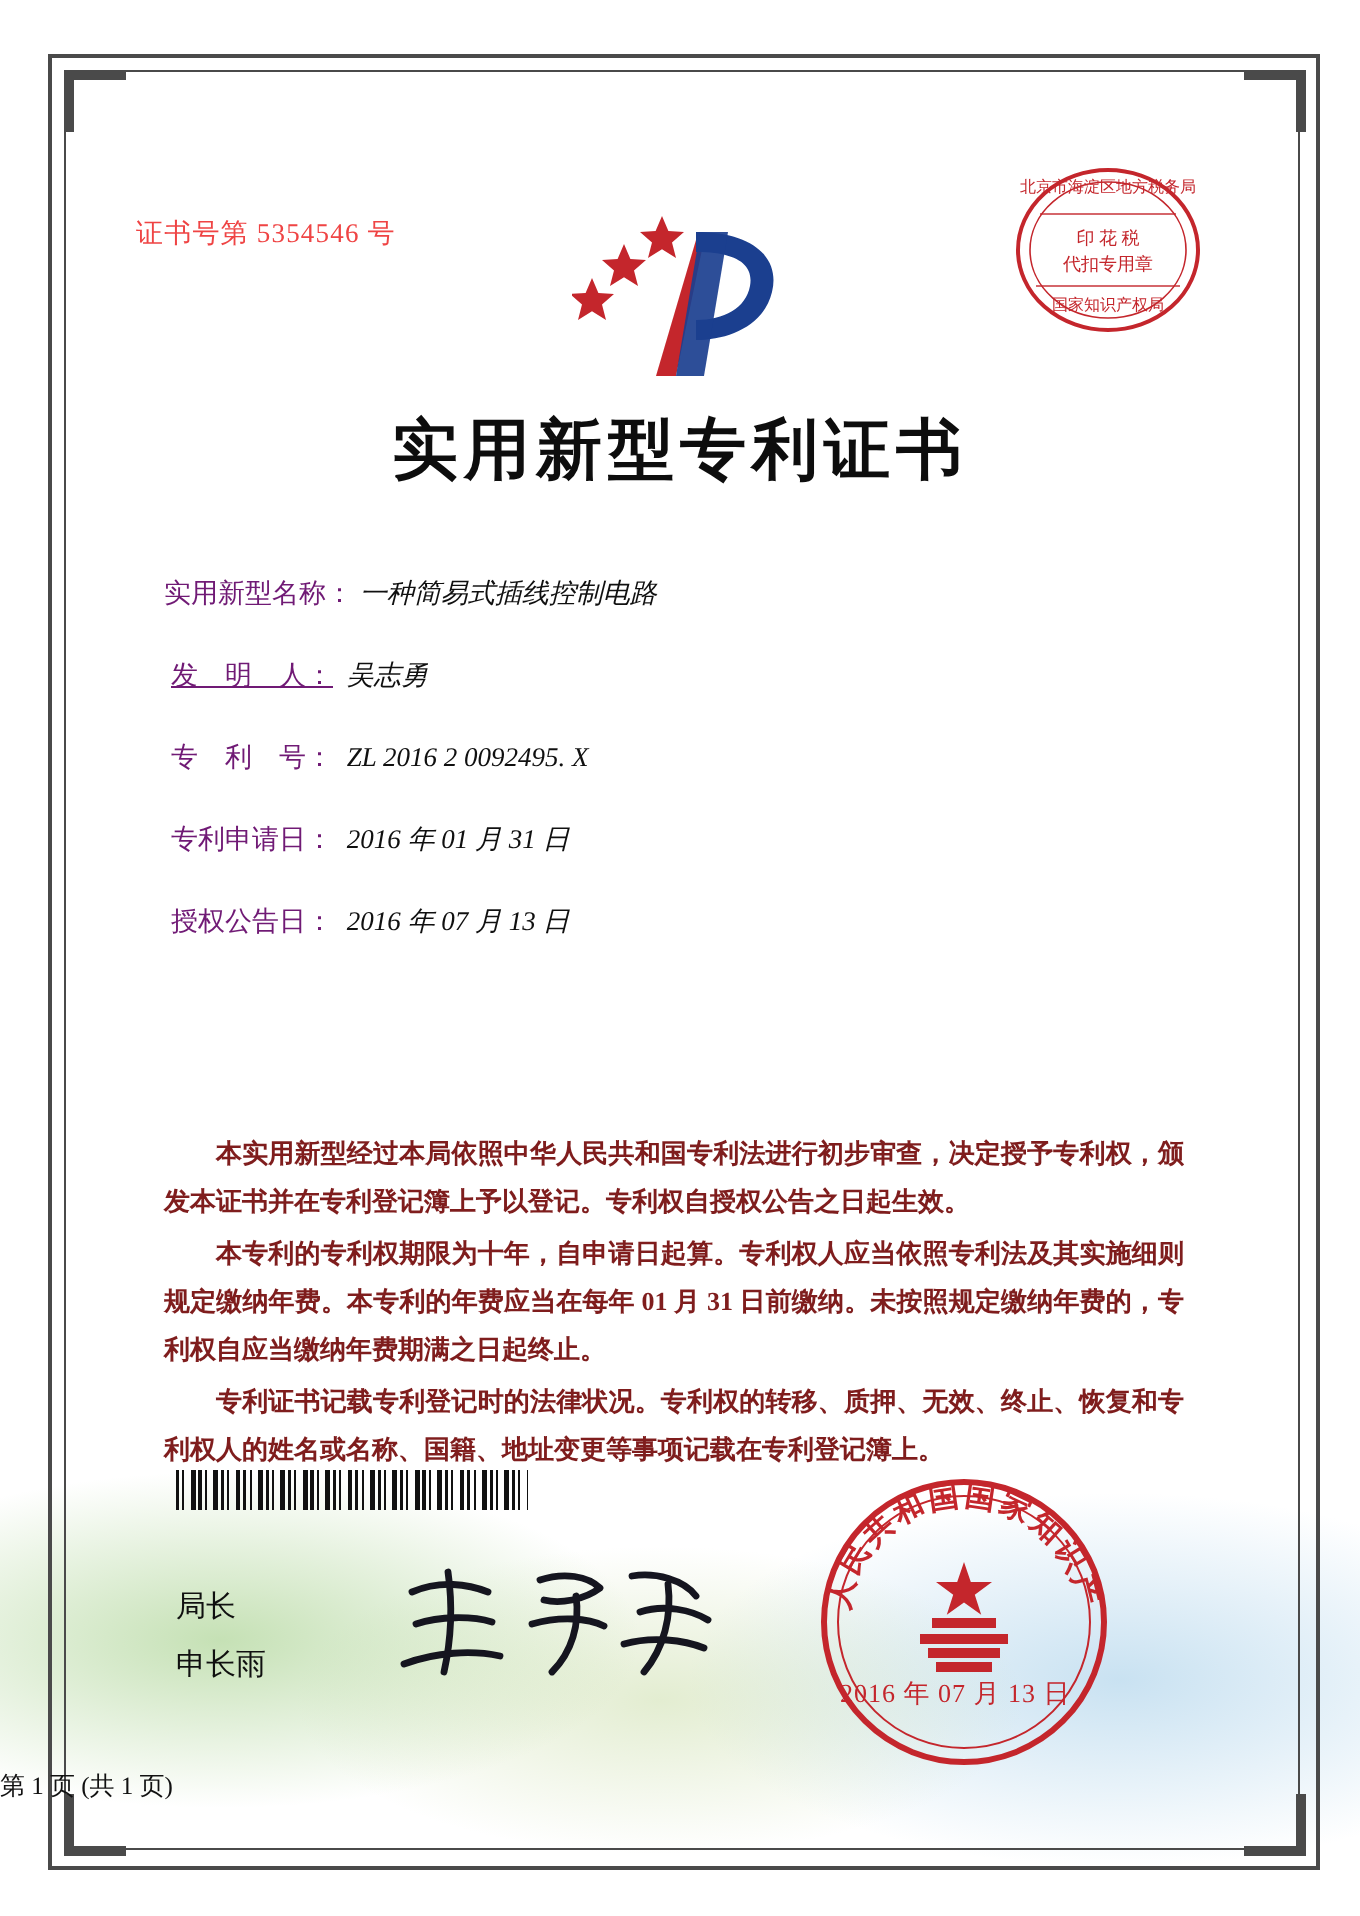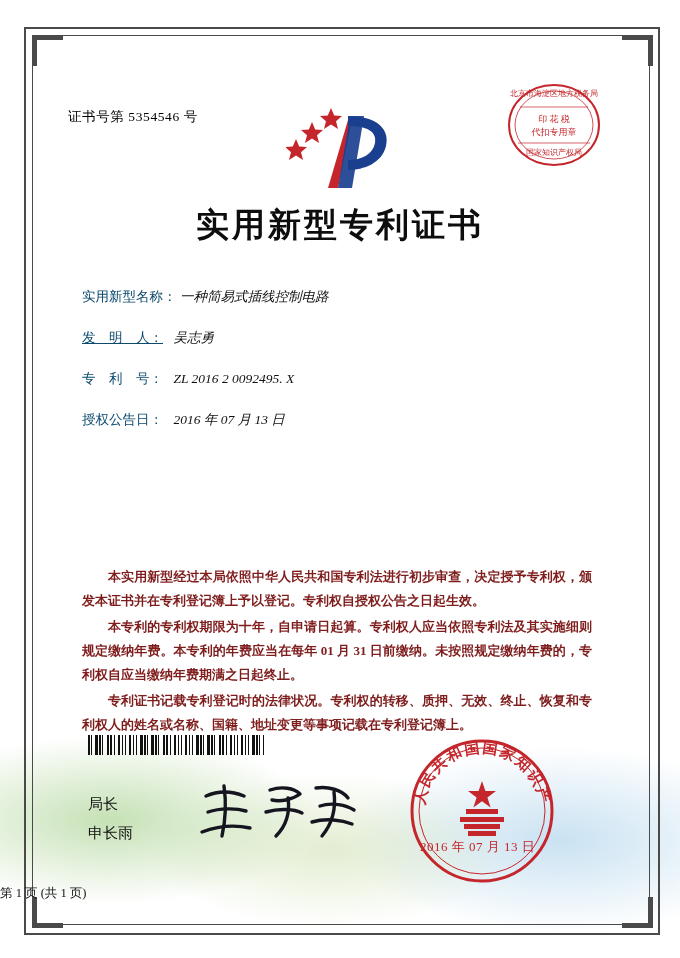--- a/index.html
+++ b/index.html
@@ -58,21 +58,21 @@
   .corner.bl { left: 32px;  top: 897px; border-left-width: 5px; border-bottom-width: 5px; }
   .corner.br { left: 622px; top: 897px; border-right-width: 5px; border-bottom-width: 5px; }
 
   
   .cert-no {
     position: absolute;
     left: 68px;
     top: 108px;
     font-size: 13.5px;
     letter-spacing: 0.6px;
-    color: #000000;
+    color: #ef4444;
     white-space: nowrap;
   }
 
   
   .logo {
     position: absolute;
     left: 286px;
     top: 96px;
     width: 110px;
     height: 96px;
@@ -111,21 +111,22 @@
   .field-row {
     display: block;
     font-size: 13.5px;
     line-height: 1.3;
     color: #101010;
     margin-bottom: 23.5px;
     white-space: nowrap;
   }
   .field-label {
     display: inline-block;
-    color: #0c4a6e;
+    color: #701a75;
+    text-align: center;
   }
   .field-value {
     display: inline-block;
     color: #101010;
     font-style: italic;
   }
   .lbl-w1 { min-width: 88px; }   
   .lbl-w2 { min-width: 88px; text-decoration: underline; }   
   .lbl-w3 { min-width: 88px; }   
   .lbl-w4 { min-width: 88px; }   
@@ -264,20 +265,24 @@
       <span class="field-label lbl-w1">实用新型名称：</span>
       <span class="field-value">一种简易式插线控制电路</span>
     </div>
     <div class="field-row">
       <span class="field-label lbl-w2">发　明　人：</span>
       <span class="field-value">吴志勇</span>
     </div>
     <div class="field-row">
       <span class="field-label lbl-w3">专　利　号：</span>
       <span class="field-value">ZL 2016 2 0092495. X</span>
+    </div>
+    <div class="field-row">
+      <span class="field-label lbl-w4">专利申请日：</span>
+      <span class="field-value">2016 年 01 月 31 日</span>
     </div>
     <div class="field-row">
       <span class="field-label lbl-w1">授权公告日：</span>
       <span class="field-value">2016 年 07 月 13 日</span>
     </div>
   </div>
 
   <div class="body-text">
     <p>本实用新型经过本局依照中华人民共和国专利法进行初步审查，决定授予专利权，颁发本证书并在专利登记簿上予以登记。专利权自授权公告之日起生效。</p>
     <p>本专利的专利权期限为十年，自申请日起算。专利权人应当依照专利法及其实施细则规定缴纳年费。本专利的年费应当在每年 01 月 31 日前缴纳。未按照规定缴纳年费的，专利权自应当缴纳年费期满之日起终止。</p>

